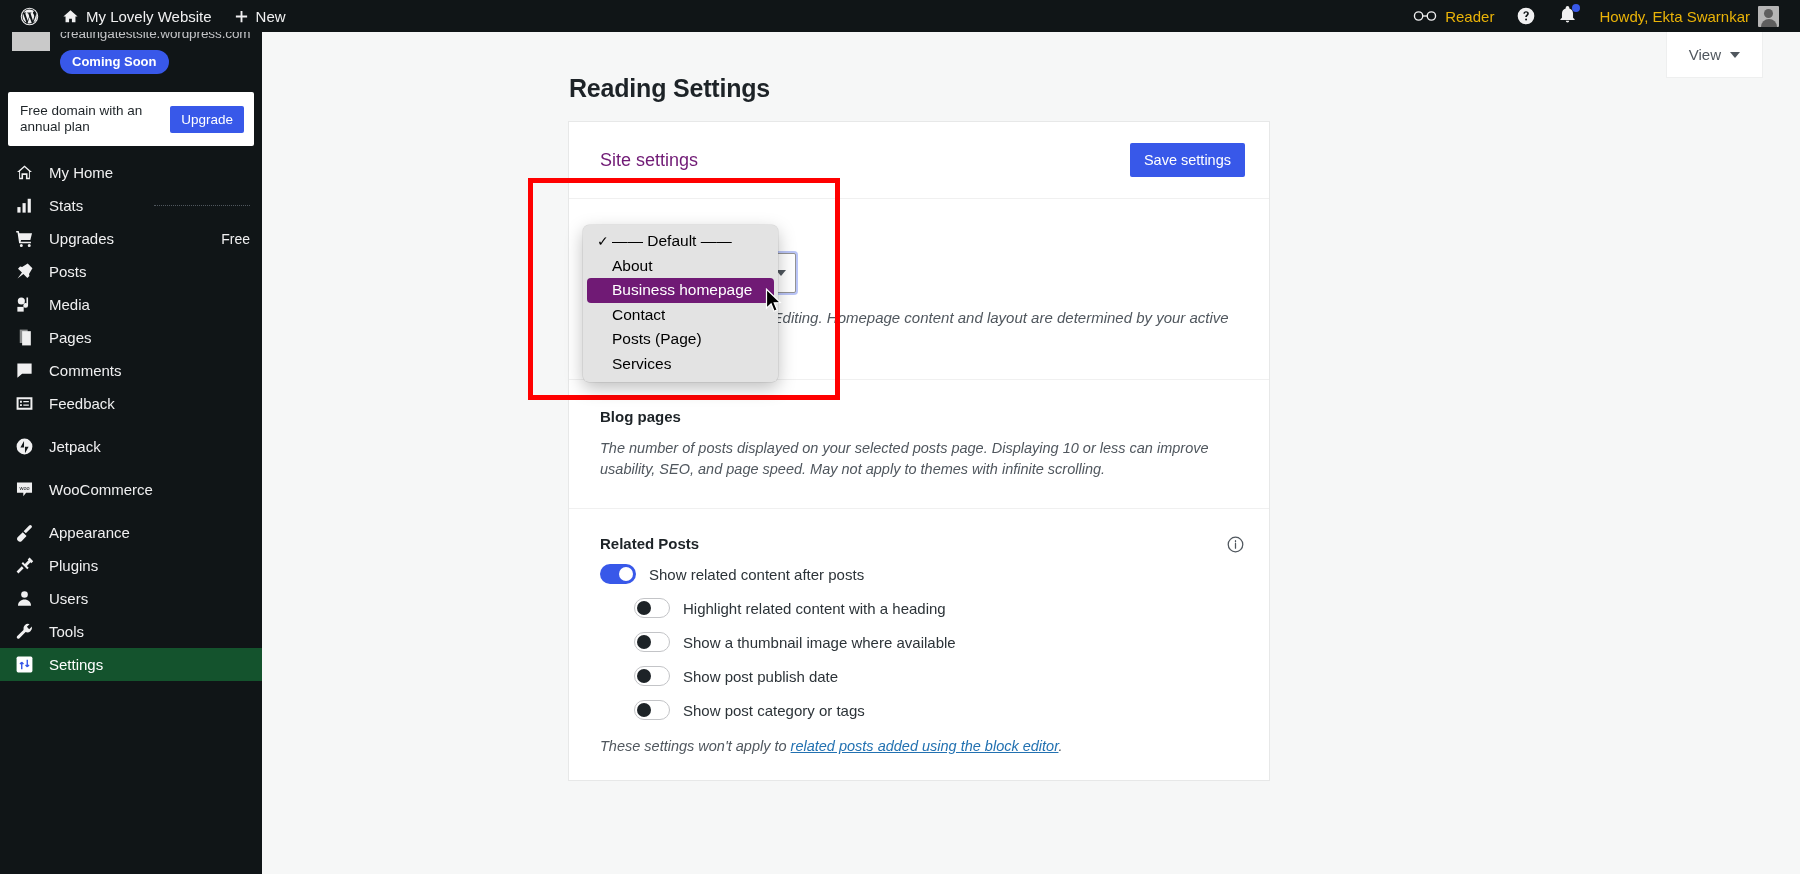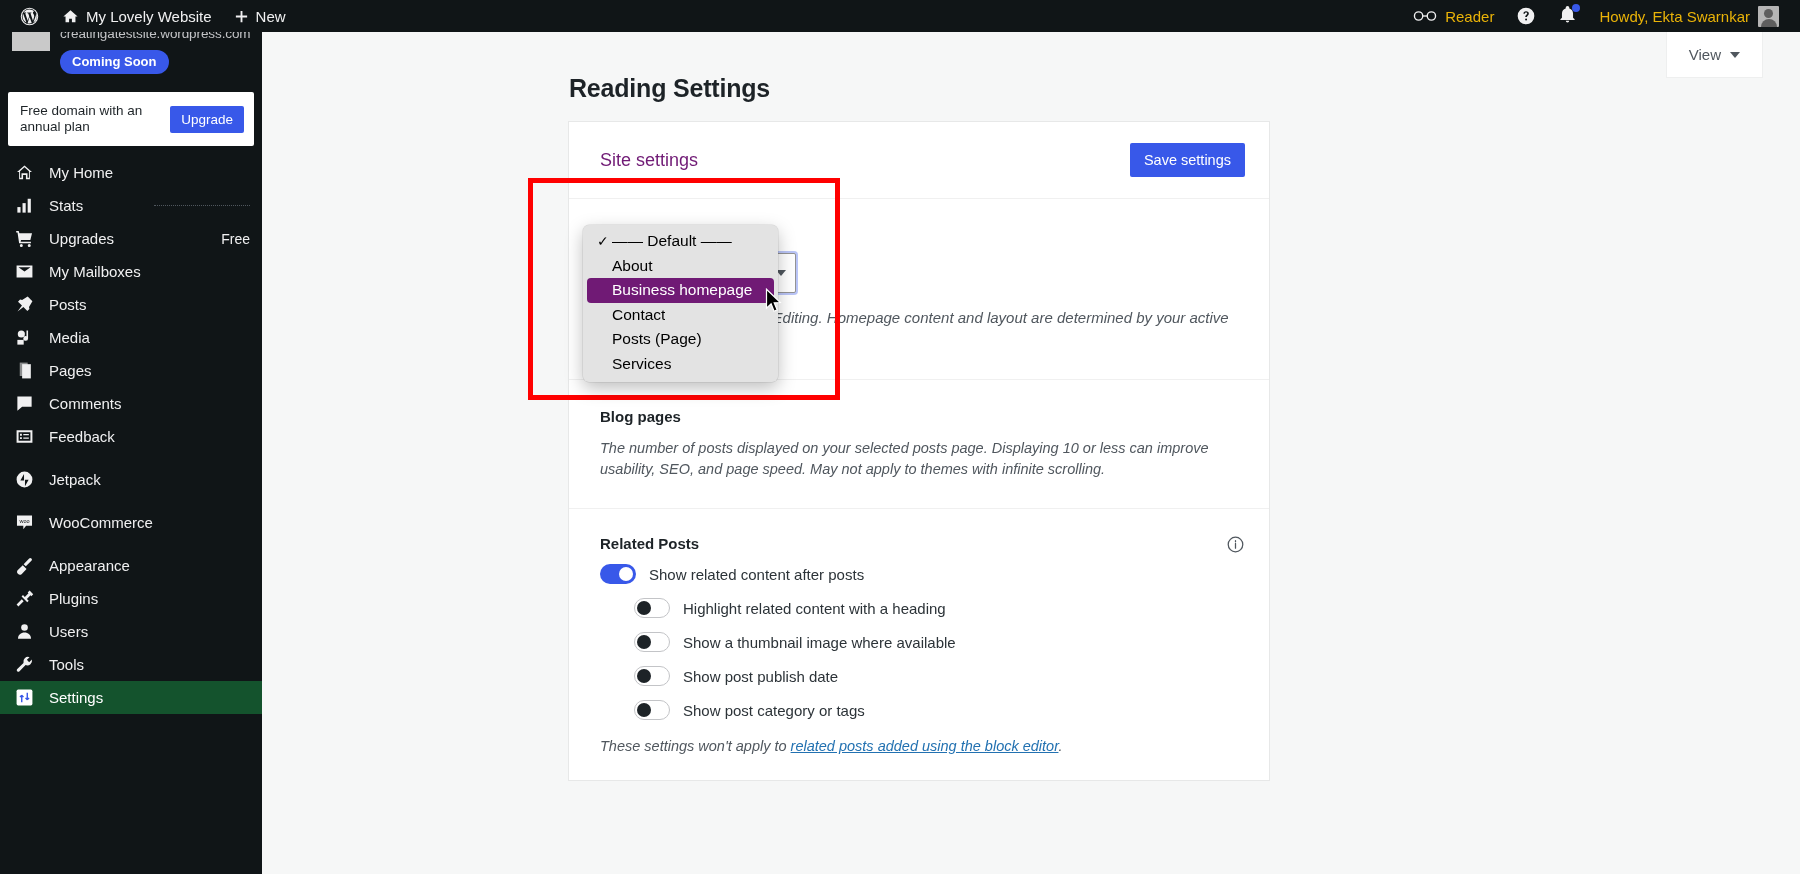--- a/index.html
+++ b/index.html
@@ -235,28 +235,20 @@
     <div class="menu-item">
       <span class="mi-icon">
           <svg viewBox="0 0 24 24">
             <path d="M1.5 2.5h3.2l.8 3h16L19.4 14H7.6l-.5 2h13v2H5.2L3.2 4.5H1.5v-2zM8 18.8a1.9 1.9 0 1 0 0 3.8 1.9 1.9 0 0 0 0-3.8zm10 0a1.9 1.9 0 1 0 0 3.8 1.9 1.9 0 0 0 0-3.8z"></path>
           </svg>
         </span>
       <span>Upgrades</span>
       <span class="mi-right">Free</span>
     </div>
 
-    <div class="menu-item">
-      <span class="mi-icon">
-          <svg viewBox="0 0 24 24">
-            <path d="M2 4.5h20v15H2v-15zm2.4 2 7.6 5.6 7.6-5.6H4.4z"></path>
-          </svg>
-        </span>
-      <span>My Mailboxes</span>
-    </div>
 
     <div class="menu-item">
       <span class="mi-icon">
           <svg viewBox="0 0 24 24">
             <path d="M16 2 9 6.3l-2.6-.5-2.6 2.6 5 5-5.6 7.4 7.4-5.6 5 5 2.6-2.6-.5-2.6L22 8 16 2z"></path>
           </svg>
         </span>
       <span>Posts</span>
     </div>
 

